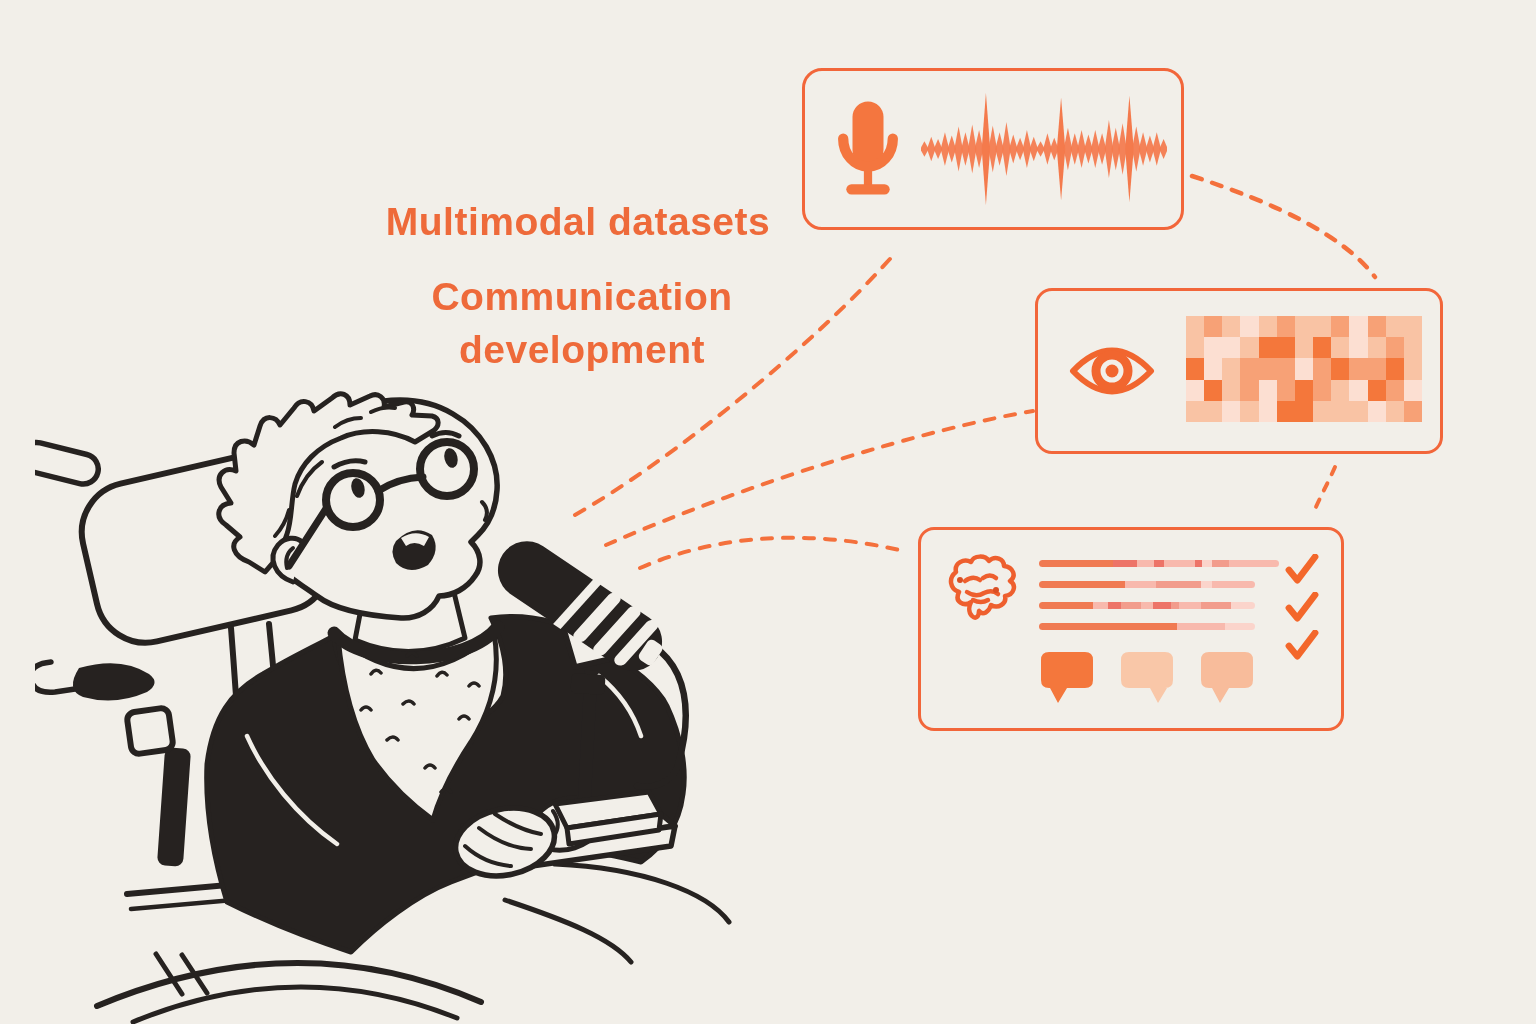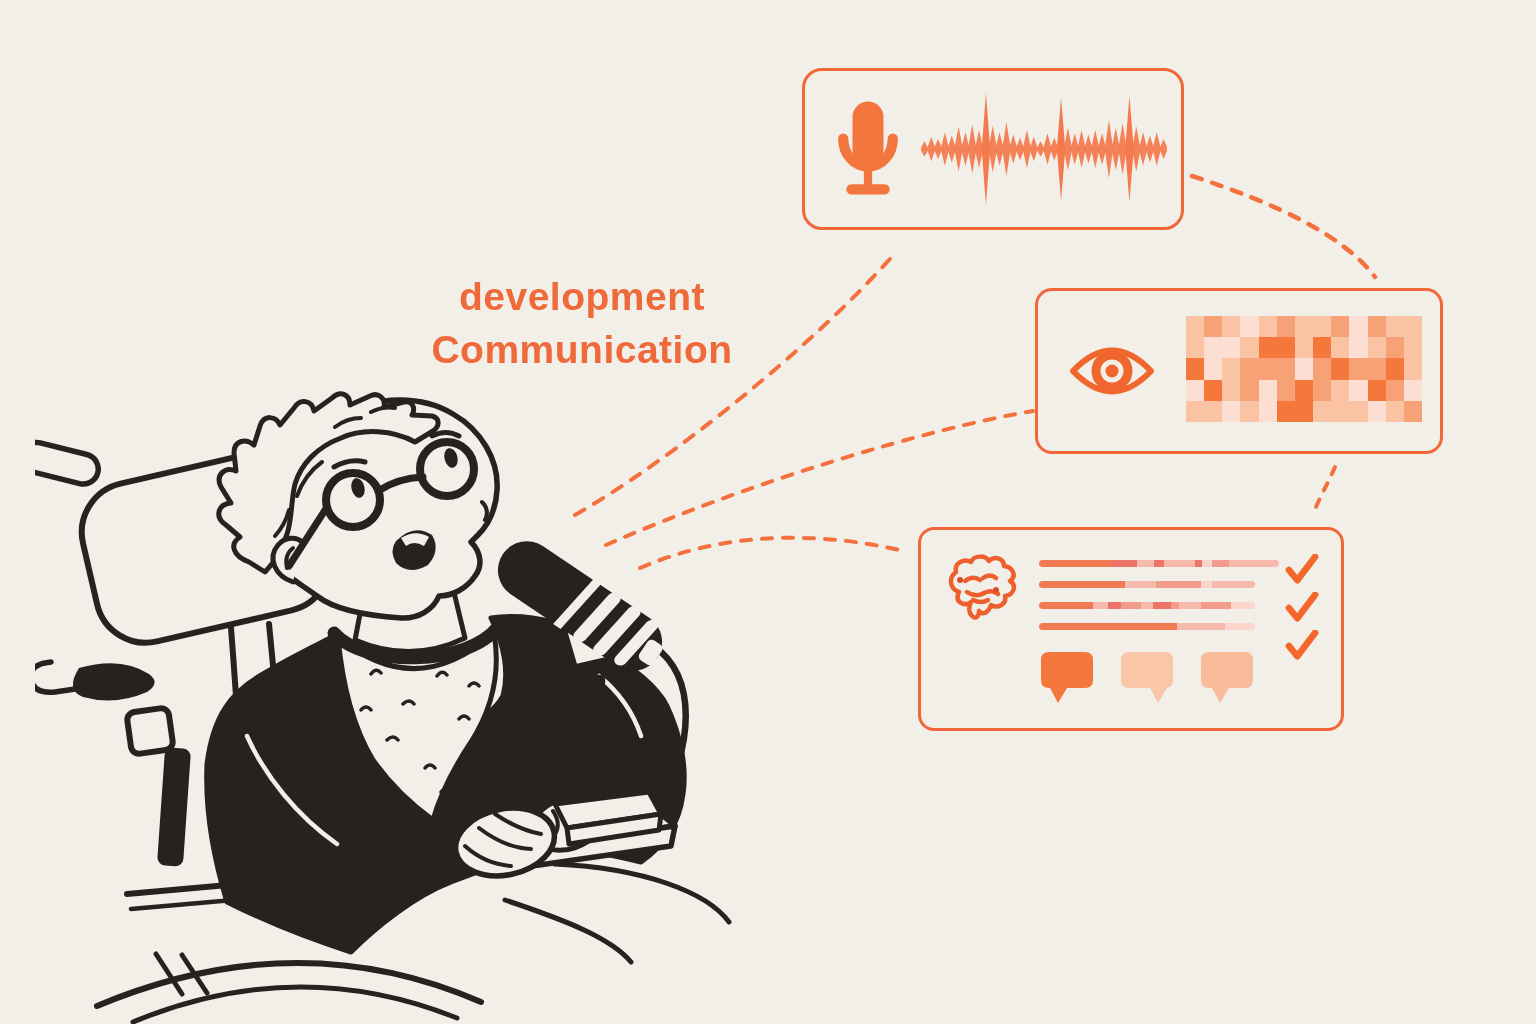--- a/index.html
+++ b/index.html
@@ -33,23 +33,24 @@
   <svg class="connectors" width="1536" height="1024" viewBox="0 0 1536 1024" style="left:0;top:0;">
     <g fill="none" stroke="#f4703c" stroke-width="4" stroke-linecap="round">
       <path d="M575,515 C668,462 812,348 897,251" stroke-dasharray="11 11"></path>
       <path d="M606,545 C750,482 930,428 1033,411" stroke-dasharray="10 11"></path>
       <path d="M640,568 C728,530 822,532 904,551" stroke-dasharray="10 11"></path>
       <path d="M1192,176 C1278,204 1344,236 1375,277" stroke-dasharray="10 11" stroke-width="4.5"></path>
       <path d="M1335,467 C1328,483 1319,499 1313,514" stroke-dasharray="8 10"></path>
     </g>
   </svg>
 
+  <div class="caption caption-title">Multimodal datasets</div>
   <div class="caption caption-sub">
+    <div>Communication</div>
     <div>development</div>
-    <div>Communication</div>
   </div>
 
   <svg class="illustration" viewBox="0 0 745 650" style="left:35px;top:374px;width:745px;height:650px;">
     <g fill="none" stroke="#262220" stroke-width="6" stroke-linecap="round" stroke-linejoin="round">
       <g>
         <rect x="-14" y="74" width="78" height="30" rx="15" fill="#f2efe9" stroke-width="5.5" transform="rotate(14 24 89)"></rect>
         <rect x="52" y="92" width="238" height="162" rx="50" fill="#f2efe9" transform="rotate(-13 171 173)"></rect>
         <path d="M196,254 C202,330 208,430 212,520"></path>
         <path d="M234,250 C242,330 250,430 256,516"></path>
         <rect x="126" y="374" width="26" height="118" rx="8" fill="#262220" stroke="none" transform="rotate(4 139 433)"></rect>

